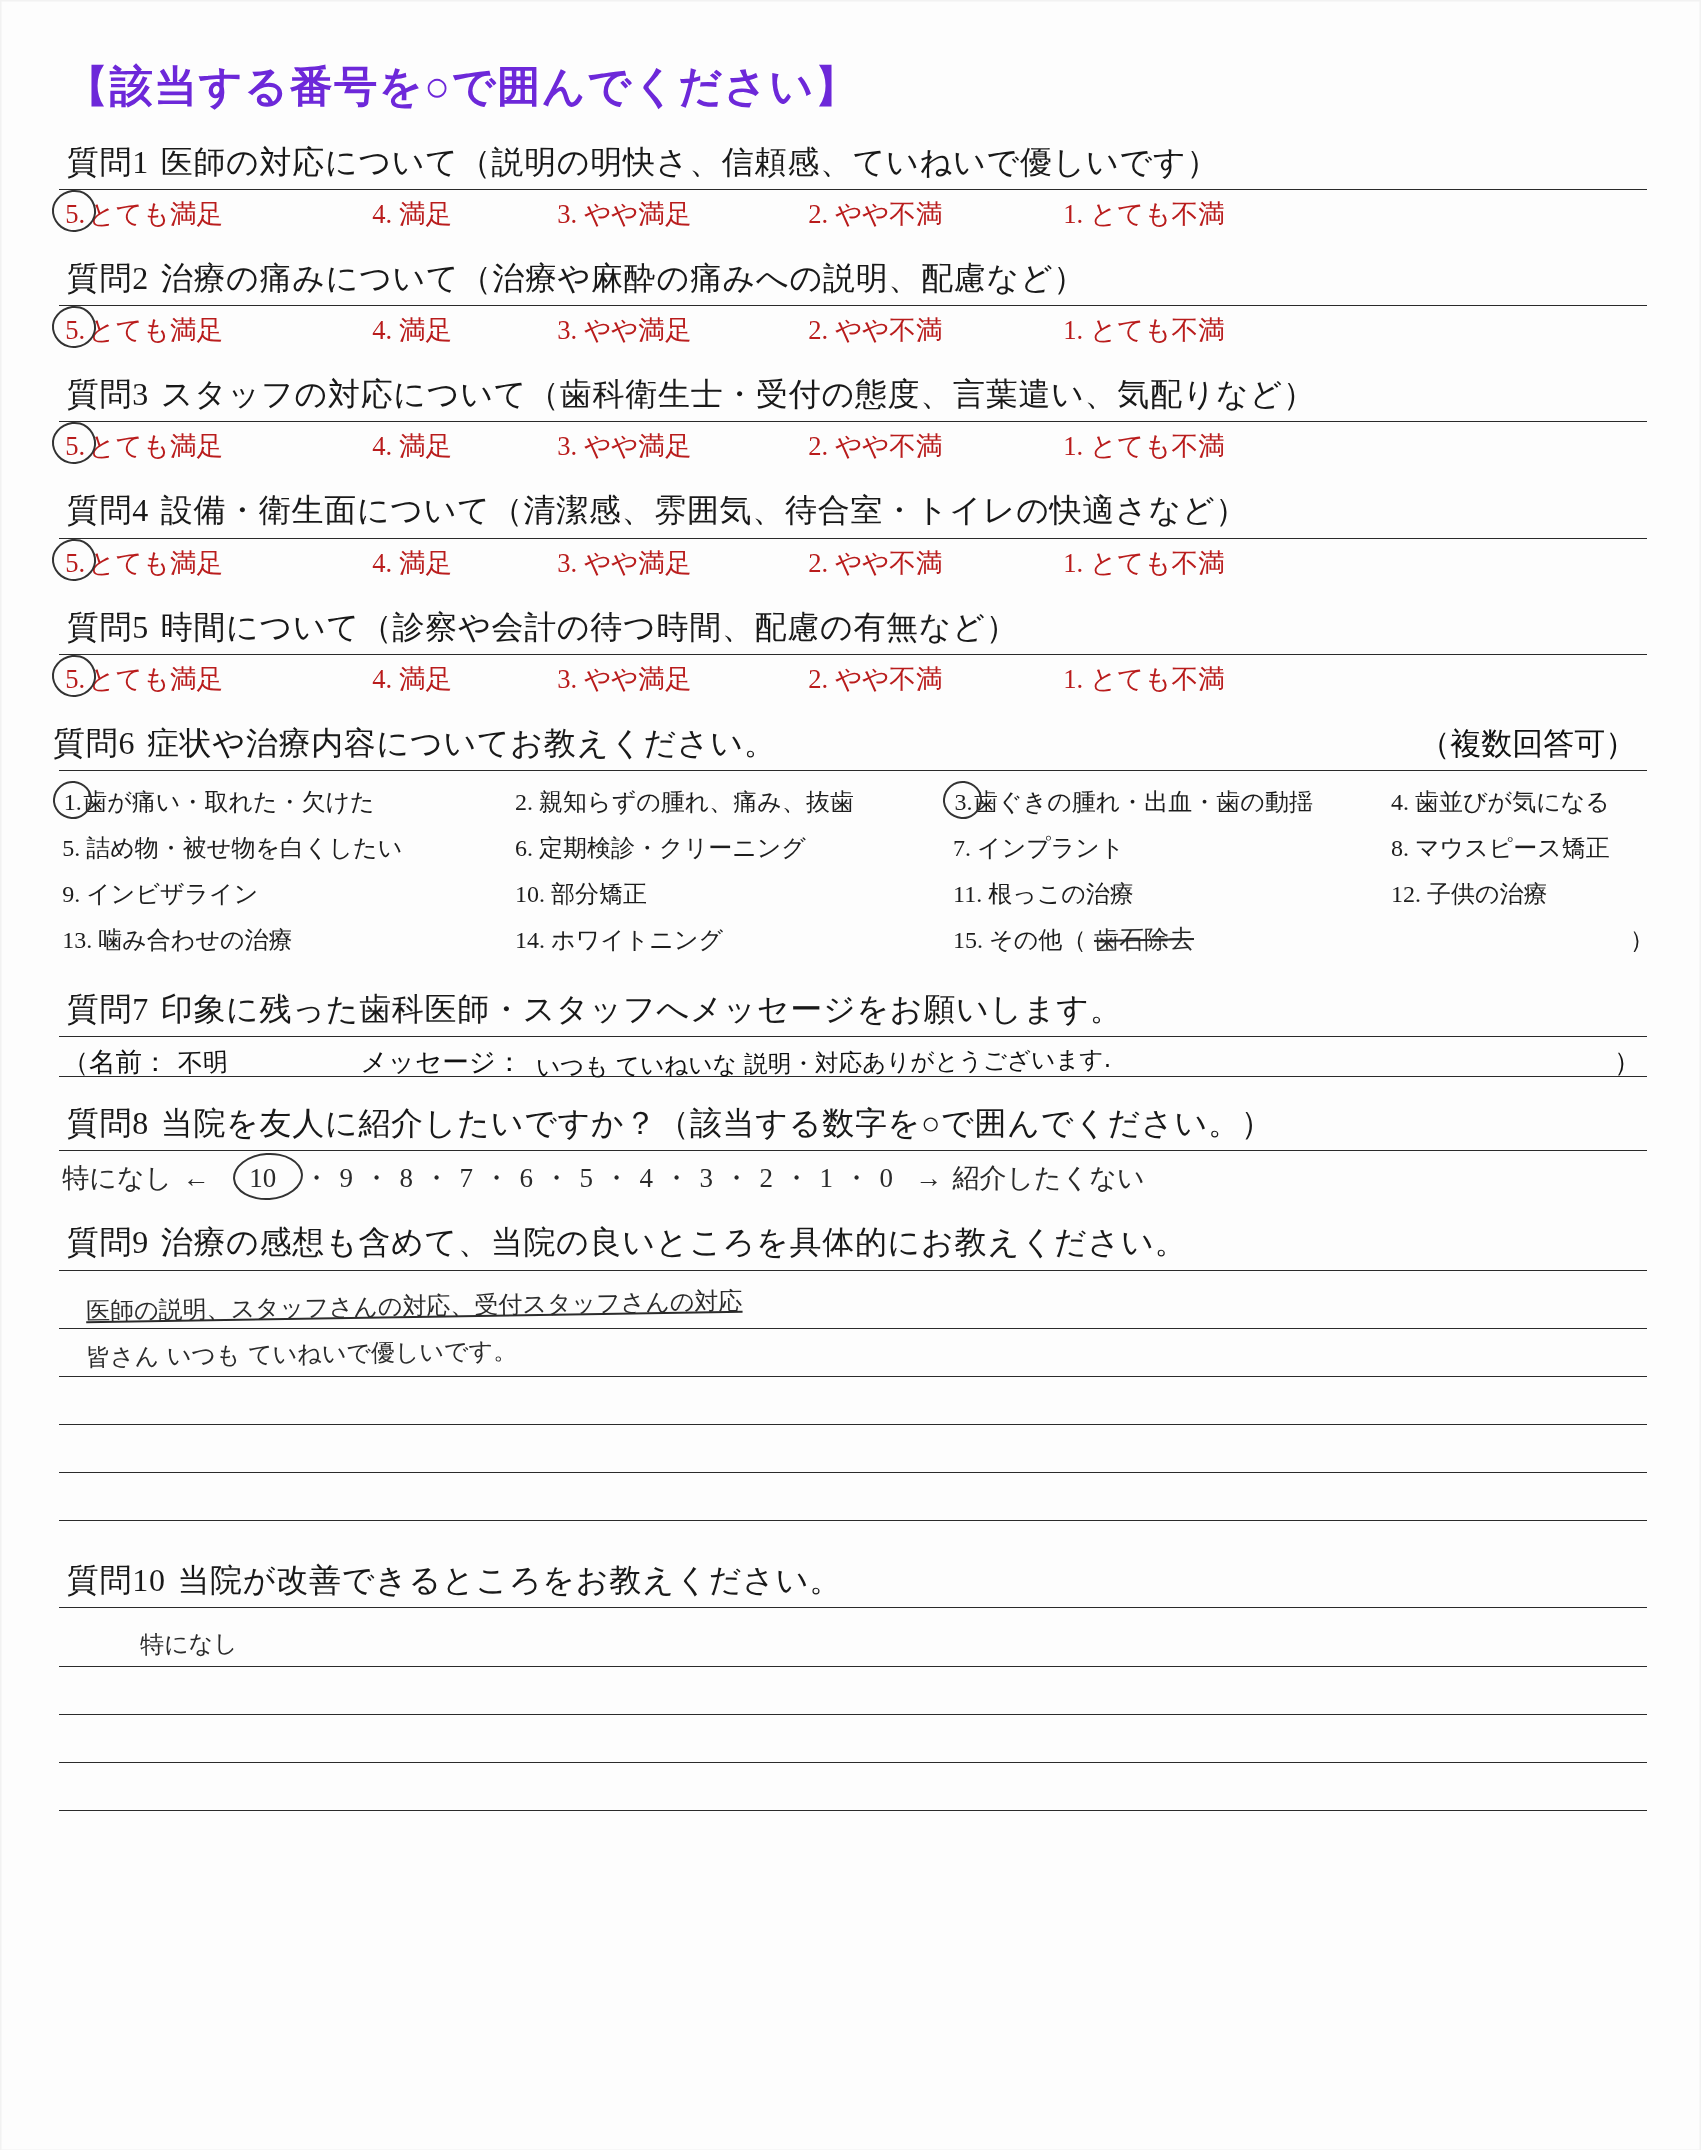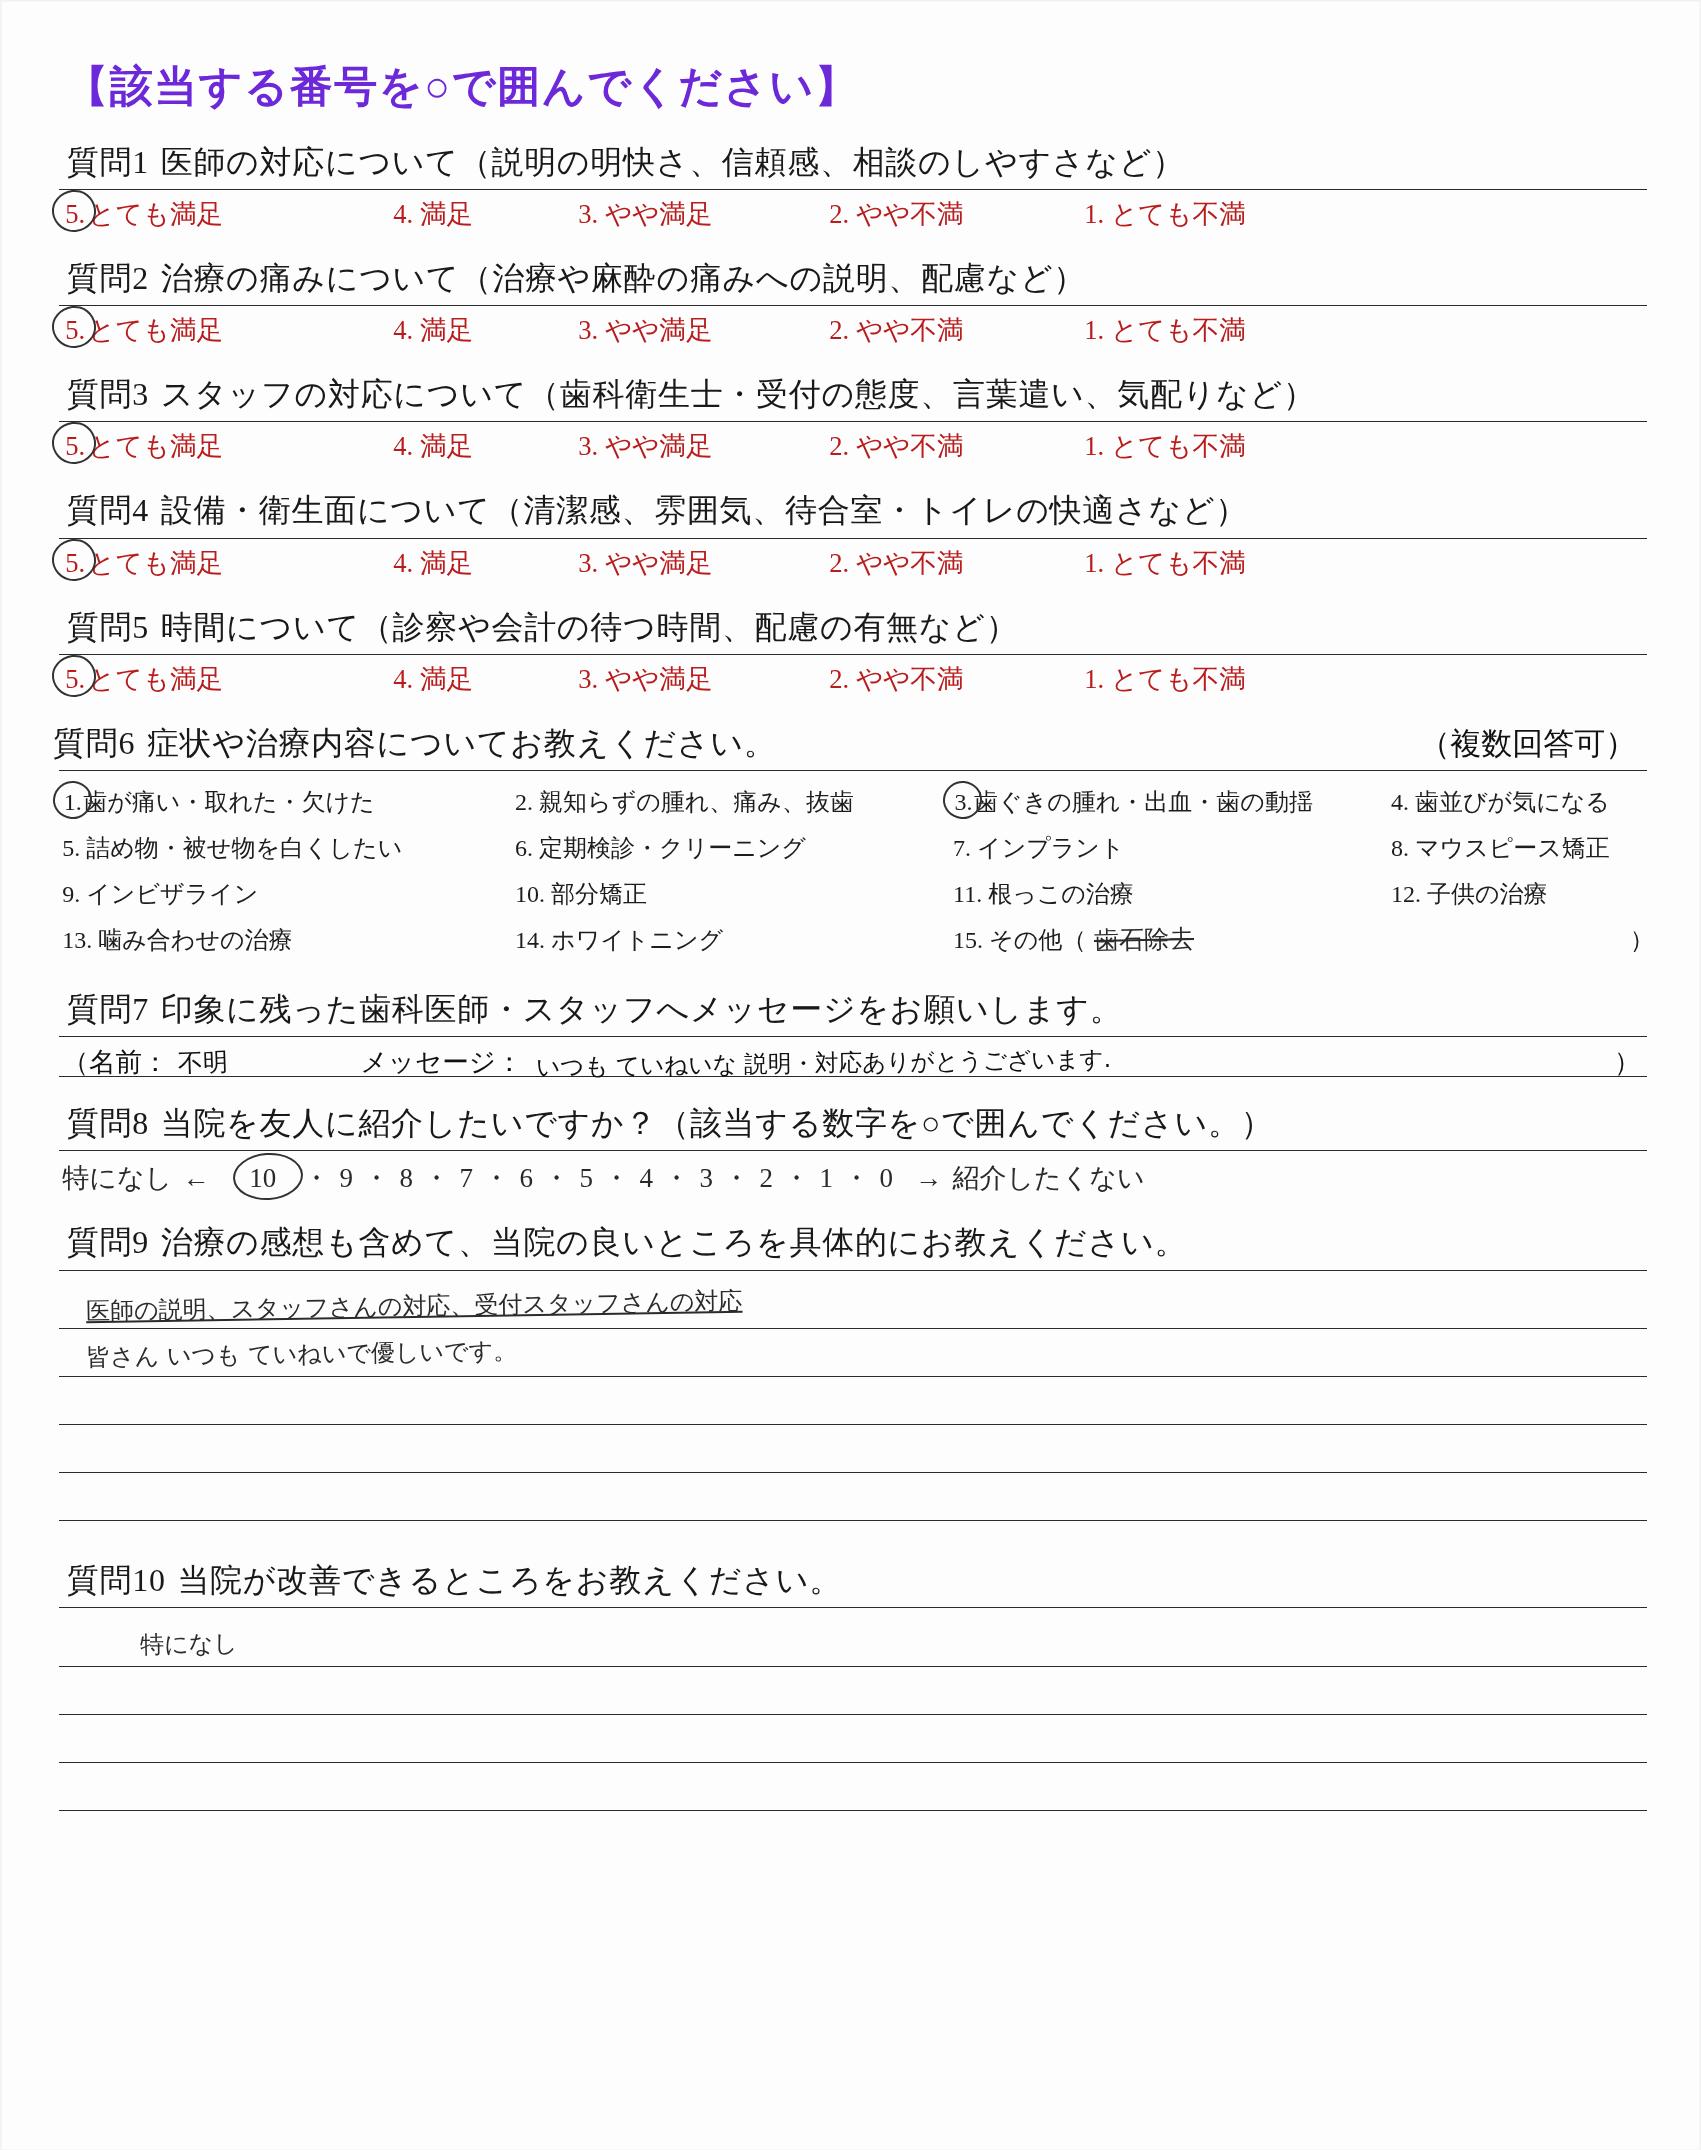--- a/index.html
+++ b/index.html
@@ -72,21 +72,21 @@
     margin: 5.9px 0 0 10.3px;
     font-size: 26.6px;
     color: #b91c1c;
     white-space: nowrap;
   }
   .scale-opt {
     position: relative;
     display: inline-block;
   }
   .scale-opt.s5 { width: 310px; }
-  .scale-opt.s4 { width: 185px; margin-left: 21px; }
+  .scale-opt.s4 { width: 185px; }
   .scale-opt.s3 { width: 251px; }
   .scale-opt.s2 { width: 255px; }
   .scale-opt.s1 { width: 244px; }
 
   
   .circled-num {
     position: relative;
     display: inline-block;
     padding: 0 3px;
   }
@@ -239,21 +239,21 @@
 </head>
 <body>
 
 <div class="page">
   <div class="sheet">
 
     <div class="heading">【該当する番号を○で囲んでください】</div>
 
     <div class="qblock">
       <div class="qtitle">
-        <span class="qlabel">質問1</span><span>医師の対応について（説明の明快さ、信頼感、相談のしやすさなど）</span>
+        <span class="qlabel">質問1</span><span>医師の対応について（説明の明快さ、信頼感、ていねいで優しいです）</span>
       </div>
       <div class="rule"></div>
       <div class="scale-row">
         <span class="scale-opt s5"><span class="circled-num">5.</span><span>とても満足</span></span>
         <span class="scale-opt s4"><span>4.</span> <span>満足</span></span>
         <span class="scale-opt s3"><span>3.</span> <span>やや満足</span></span>
         <span class="scale-opt s2"><span>2.</span> <span>やや不満</span></span>
         <span class="scale-opt s1"><span>1.</span> <span>とても不満</span></span>
       </div>
     </div>

